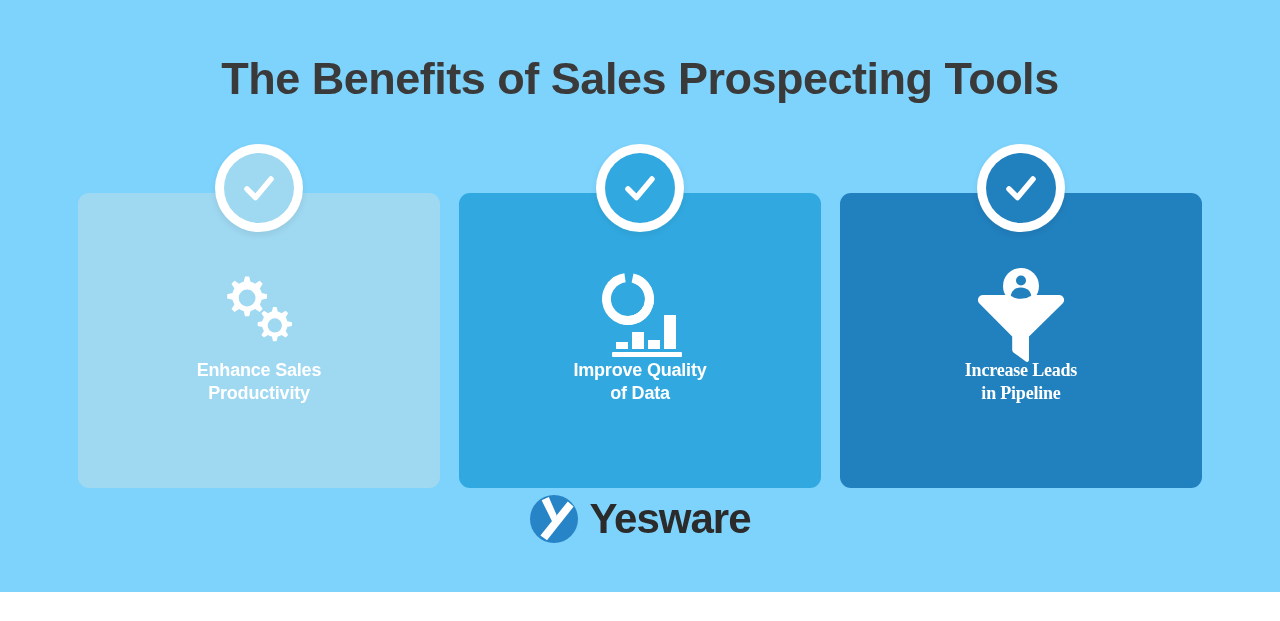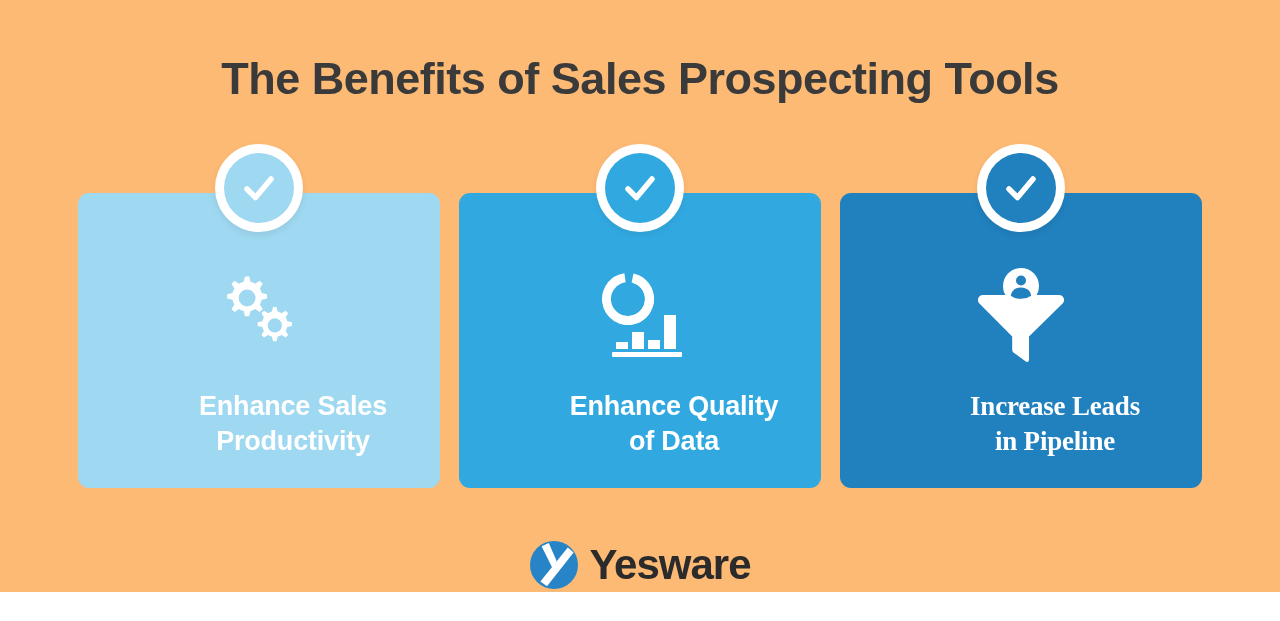--- a/index.html
+++ b/index.html
@@ -12,21 +12,21 @@
     height: 621px;
     overflow: hidden;
     font-family: "Liberation Sans", sans-serif;
     position: relative;
   }
 
   .page {
     position: relative;
     width: 1280px;
     height: 592px;
-    background: #fdba74;
+    background: #7dd3fc;
   }
 
   
   .title {
     position: absolute;
     top: 52px;
     left: 0;
     width: 1280px;
     text-align: center;
     font-size: 45px;
@@ -89,37 +89,36 @@
     height: 118px;
     display: flex;
     align-items: center;
     justify-content: center;
   }
   .icon-wrap svg { display: block; }
 
   
   .card-label {
     position: absolute;
-    top: 196px;
+    top: 166px;
     left: 0;
     width: 100%;
     text-align: center;
     color: #ffffff;
-    font-size: 27px;
+    font-size: 18px;
     font-weight: bold;
     line-height: 1.28;
     letter-spacing: -0.2px;
     white-space: pre-line;
-    padding-left: 34px;
   }
 
   
   .footer {
     position: absolute;
-    top: 540px;
+    top: 494px;
     left: 0;
     width: 1280px;
     display: flex;
     align-items: center;
     justify-content: center;
     gap: 10px;
   }
   .logo-mark { display: block; }
   .logo-text {
     font-size: 42px;
@@ -216,21 +215,21 @@
           <g>
             <rect x="26" y="78" width="12" height="7" fill="#ffffff"></rect>
             <rect x="42" y="68" width="12" height="17" fill="#ffffff"></rect>
             <rect x="58" y="76" width="12" height="9" fill="#ffffff"></rect>
             <rect x="74" y="51" width="12" height="34" fill="#ffffff"></rect>
             <rect x="22" y="88" width="70" height="5" rx="1" fill="#ffffff"></rect>
           </g>
         </svg>
       </div>
 
-      <div class="card-label">Enhance Quality
+      <div class="card-label">Improve Quality
 of Data</div>
     </div>
 
     <div class="card" id="card-2" style="background: rgb(33, 128, 190); font-family: Liberation Serif, serif;">
 
       <div class="badge">
         <div class="badge-inner" id="badge-inner-2" style="background: rgb(33, 128, 190);">
           <svg width="44" height="44" viewBox="0 0 44 44">
             <path d="M10 23 L18.5 31.5 L34 13" fill="none" stroke="#ffffff" stroke-width="5.5" stroke-linecap="round" stroke-linejoin="round"></path>
           </svg>

